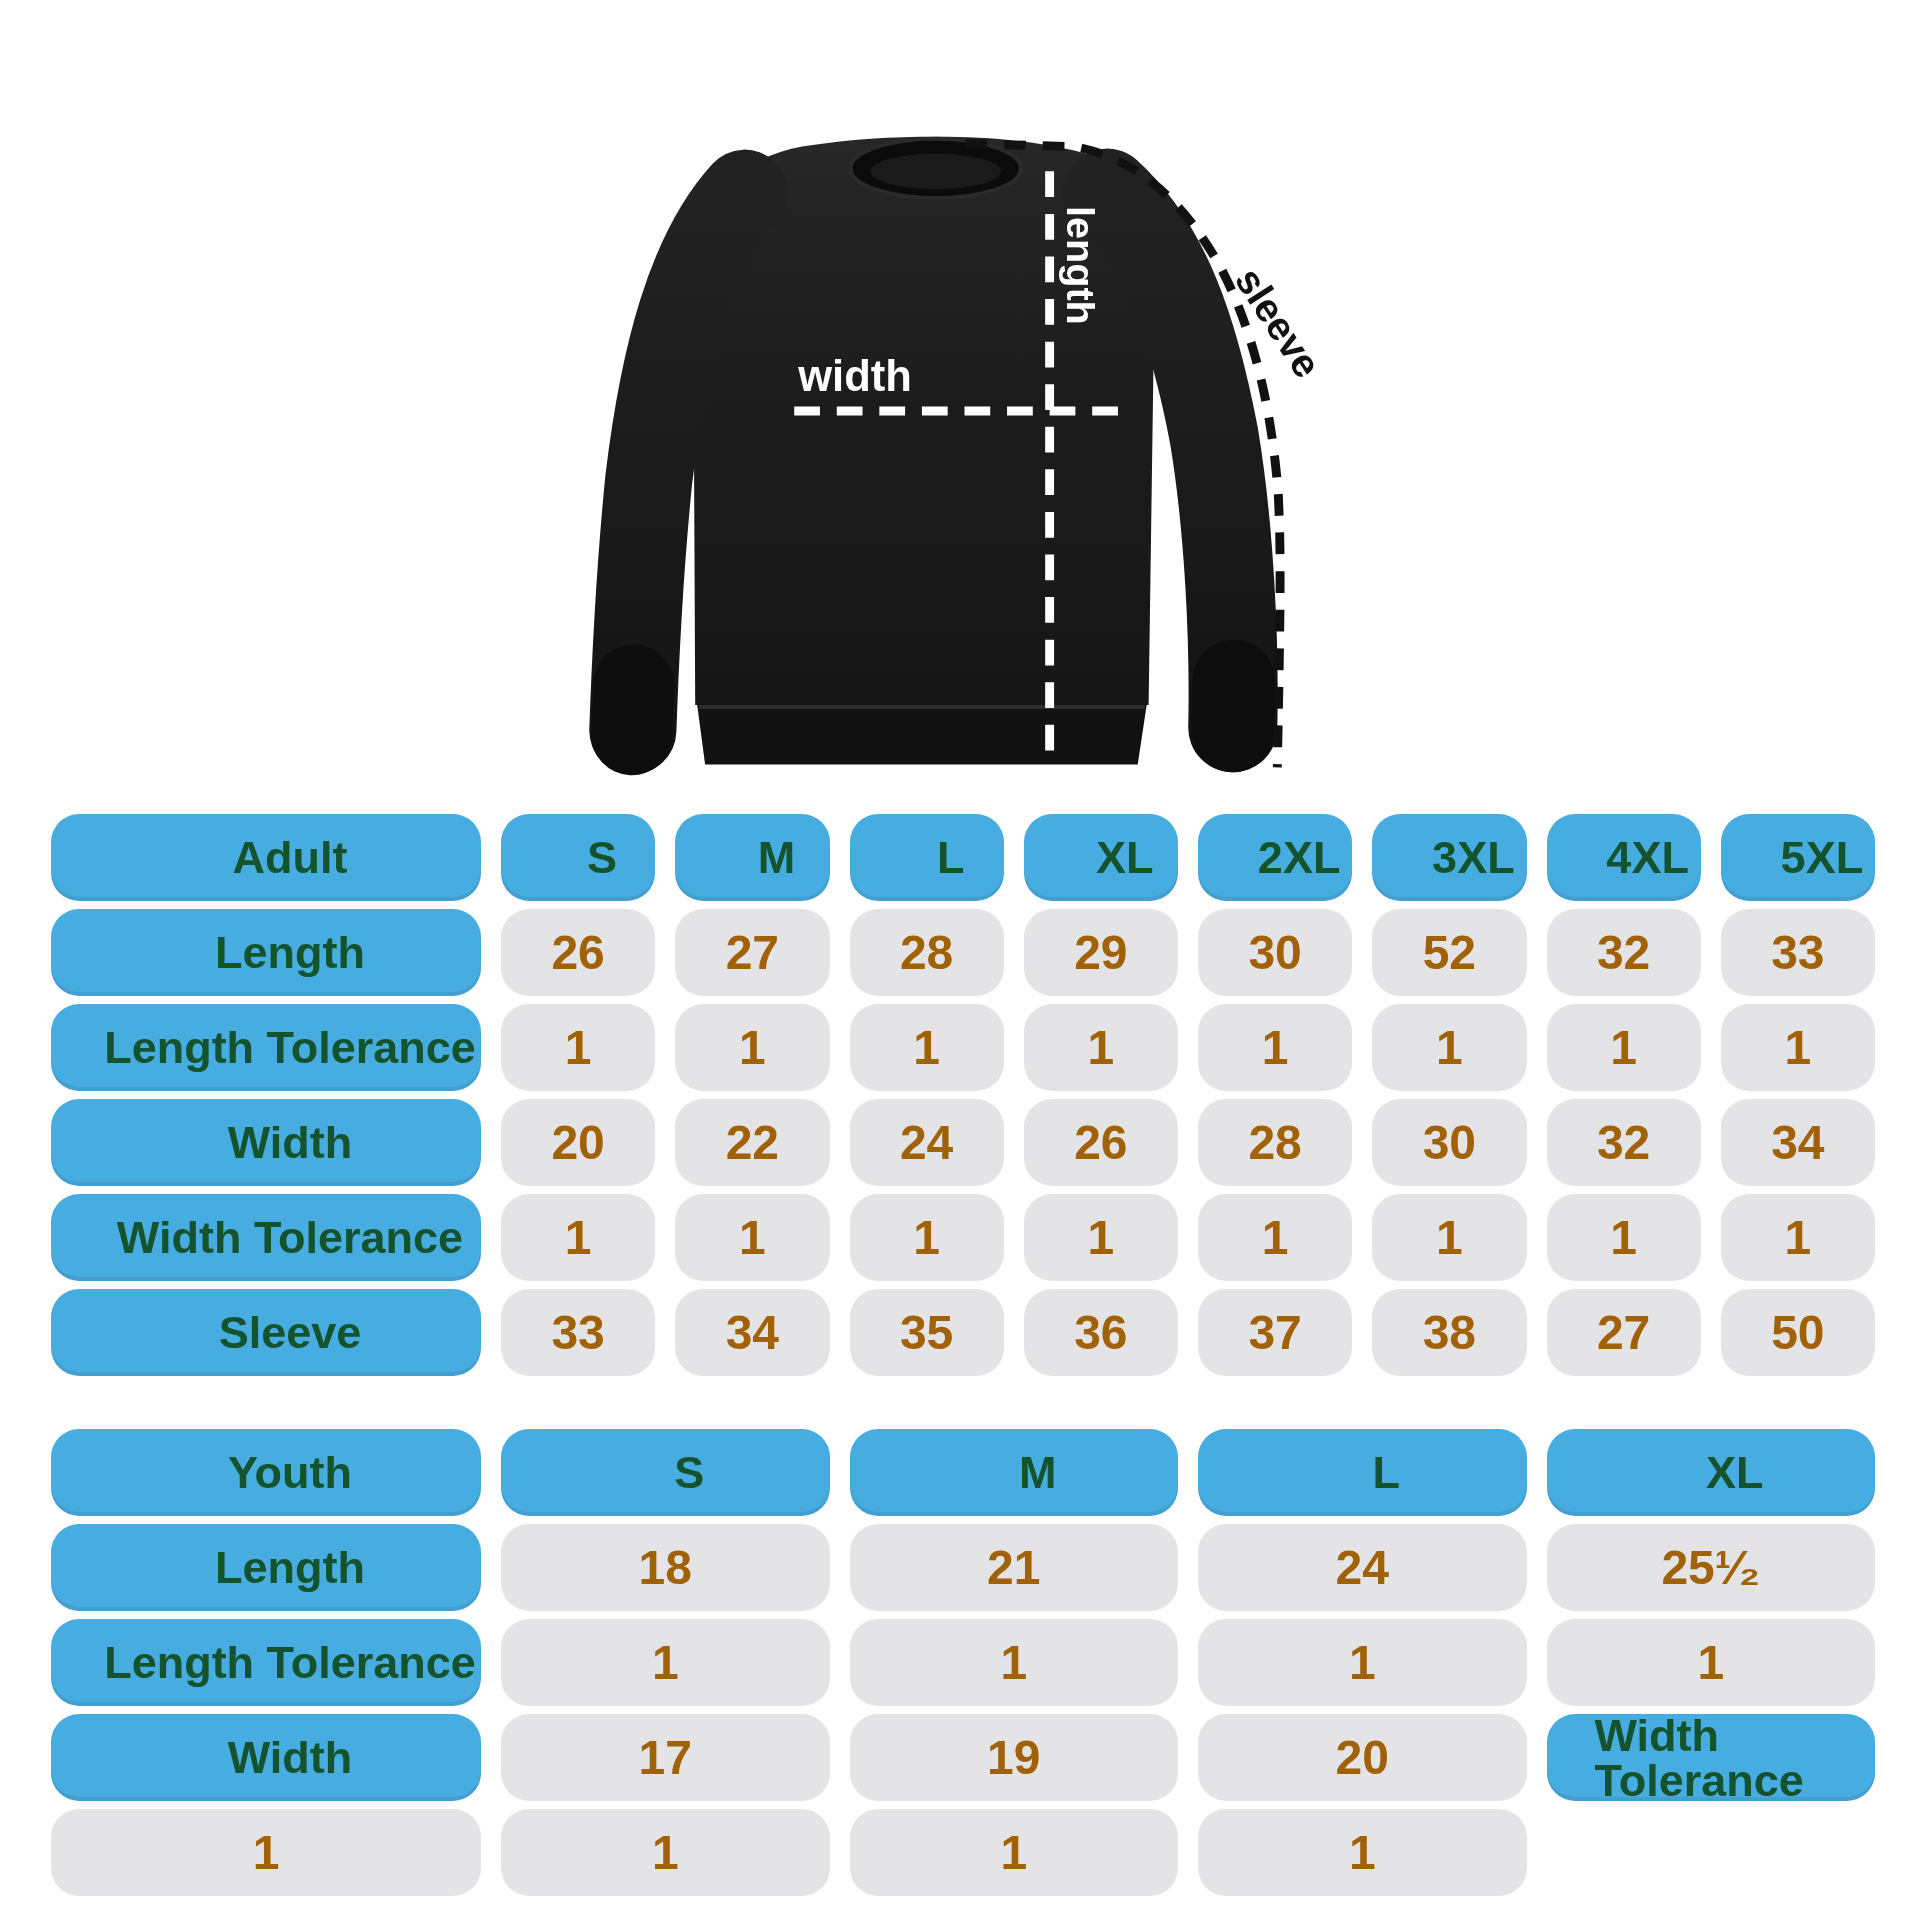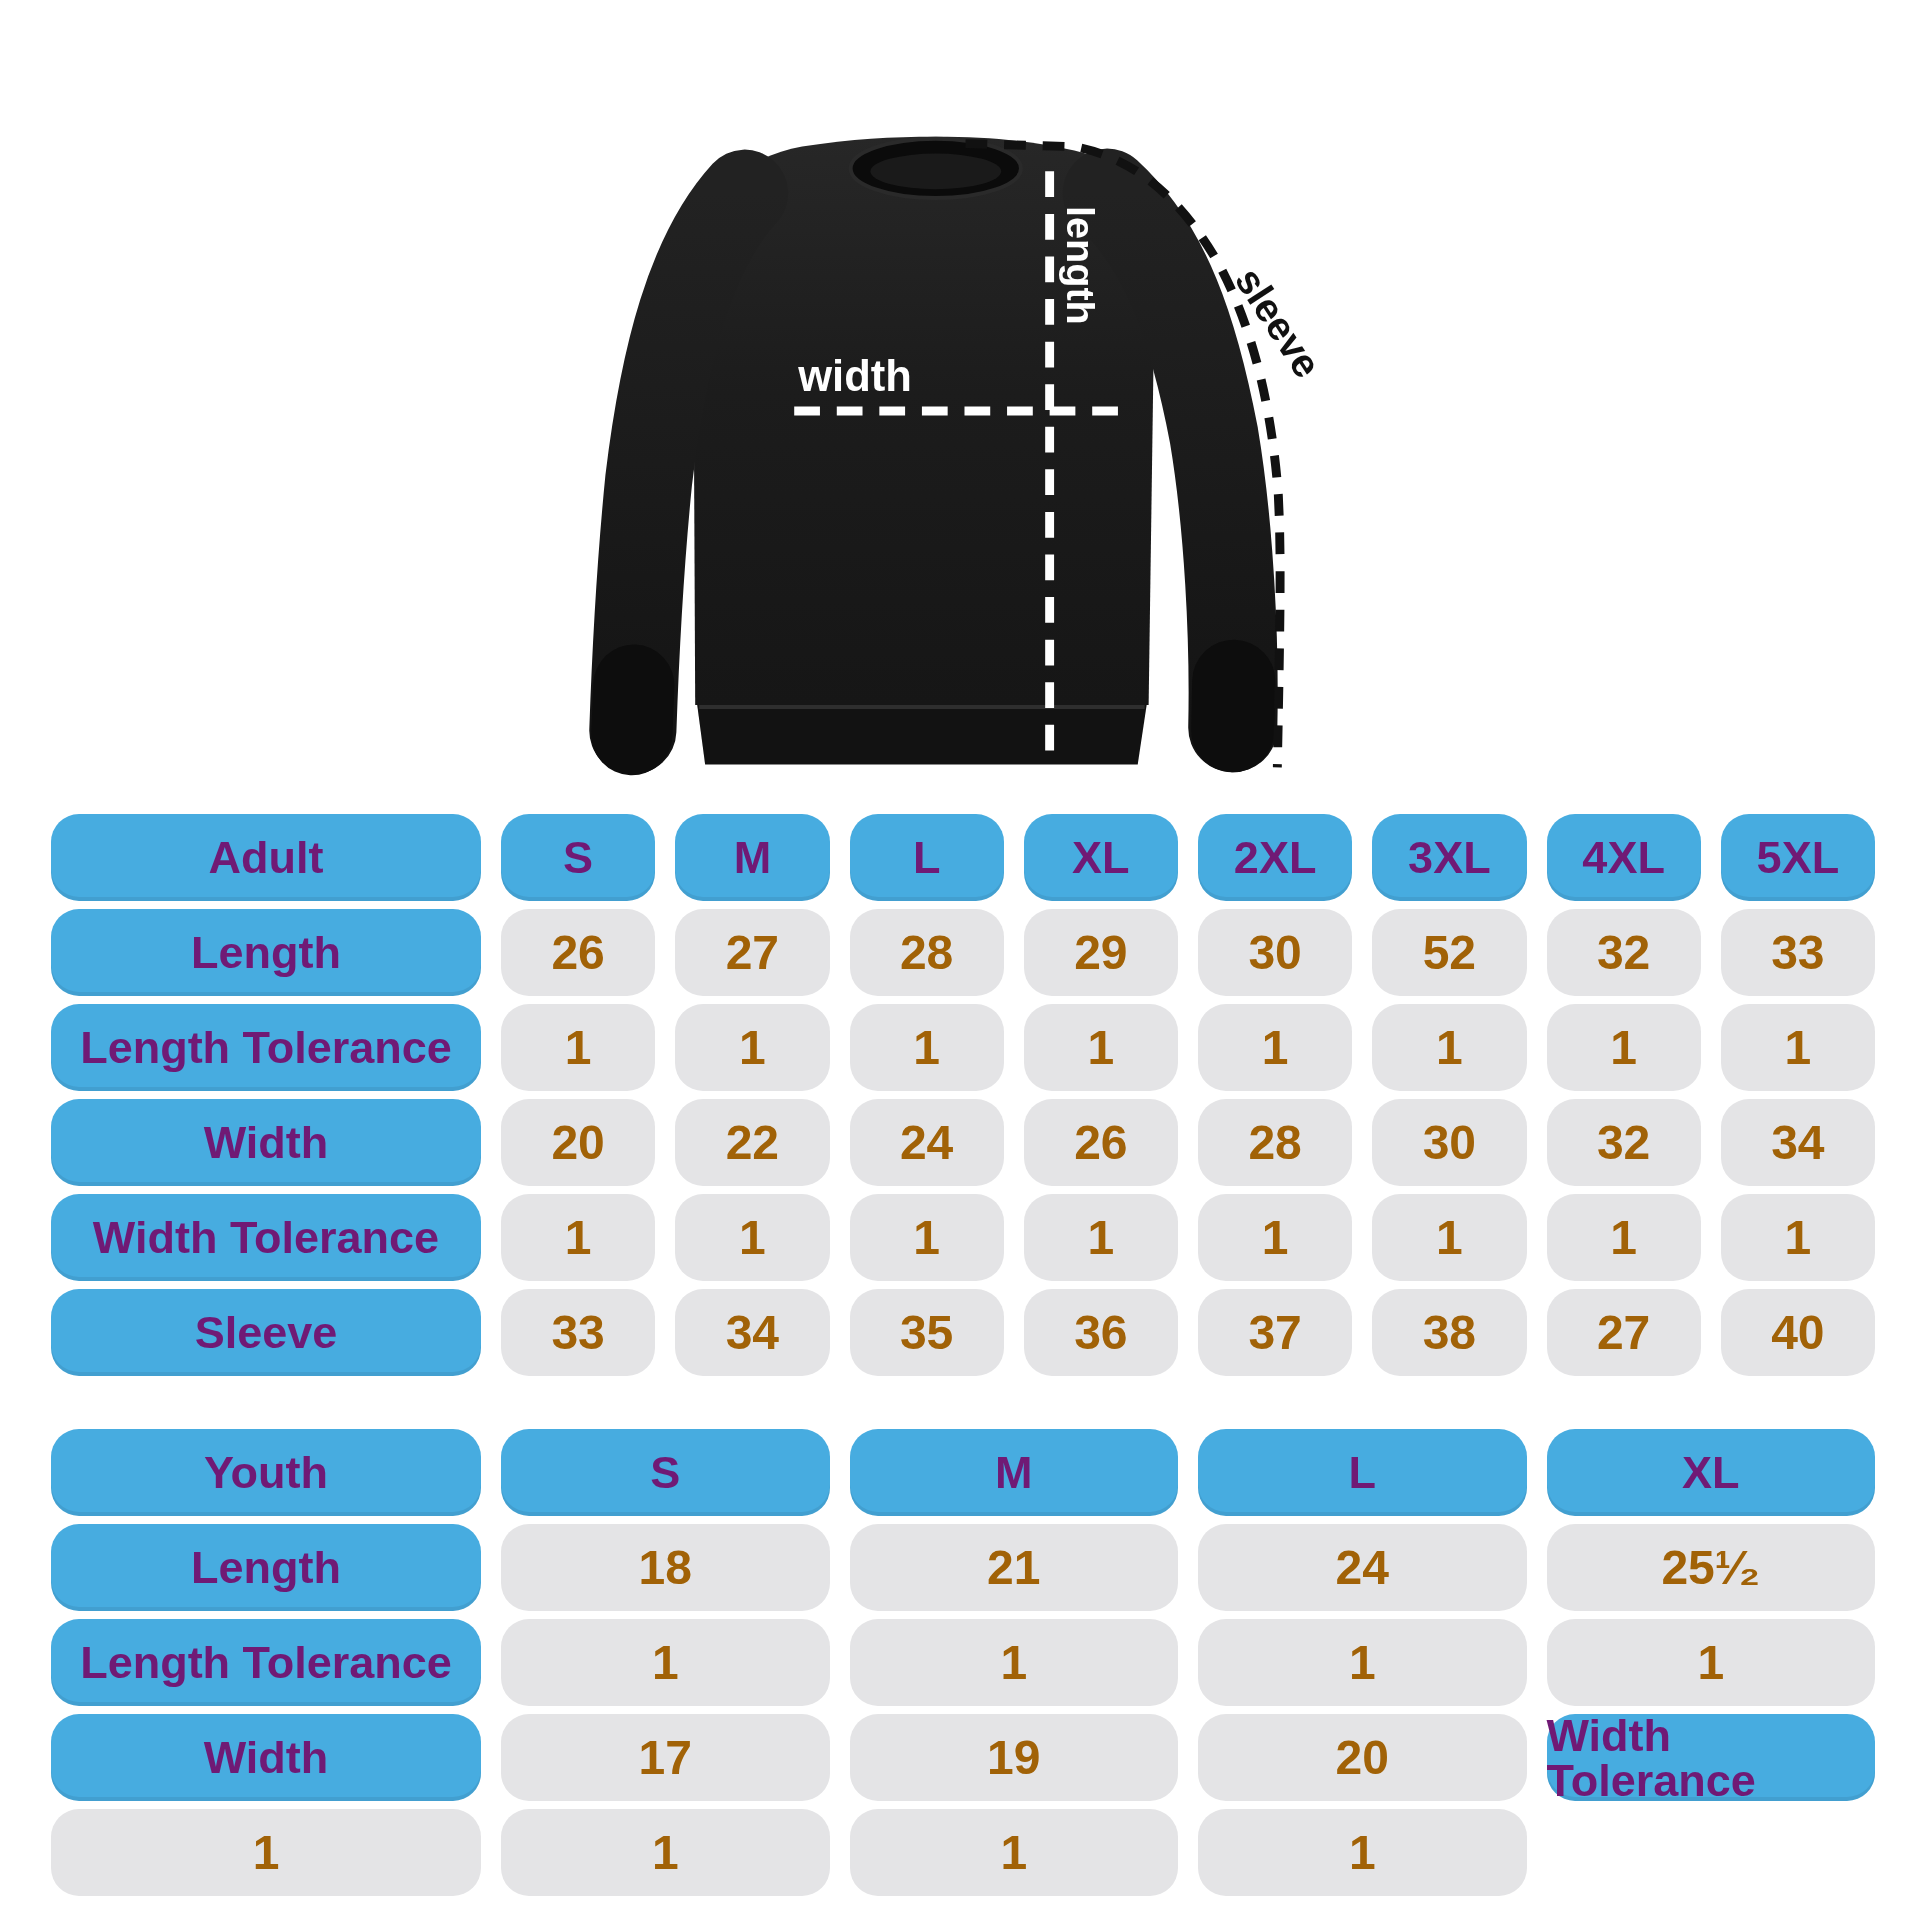--- a/index.html
+++ b/index.html
@@ -19,22 +19,23 @@
     position:absolute;left:51px;width:1824px;display:grid;
     column-gap:20px;row-gap:8px;grid-auto-rows:87px;
   }
   .tbl.adult{top:814px;grid-template-columns:430px repeat(8,1fr);}
   .tbl.youth{top:1429px;grid-template-columns:430px repeat(4,1fr);}
   .pill{
     display:flex;align-items:center;justify-content:center;
     border-radius:28px;font-weight:700;line-height:1;
   }
   .pill.blue{
-    background:var(--blue);color:#701a75;font-size:45px;
+    background:var(--blue);color:#14532d;font-size:45px;
     box-shadow:inset 0 -4px 0 rgba(0,0,0,0.07);
+    padding-left:48px;
   }
   .pill.gray{background:var(--gray);color:#a16207;font-size:48px;}
 </style>
 </head>
 <body>
 
 <div class="page" style="--blue: #47ACE0; --gray: #E4E4E6; --accent: #3FA7DE;">
 
 
   <div class="figure">
@@ -131,21 +132,21 @@
     <div class="pill gray">1</div>
 
     <div class="pill blue">Sleeve</div>
     <div class="pill gray">33</div>
     <div class="pill gray">34</div>
     <div class="pill gray">35</div>
     <div class="pill gray">36</div>
     <div class="pill gray">37</div>
     <div class="pill gray">38</div>
     <div class="pill gray">27</div>
-    <div class="pill gray">40</div>
+    <div class="pill gray">50</div>
   </div>
 
   <div class="tbl youth">
     <div class="pill blue">Youth</div>
     <div class="pill blue">S</div>
     <div class="pill blue">M</div>
     <div class="pill blue">L</div>
     <div class="pill blue">XL</div>
 
     <div class="pill blue">Length</div>

